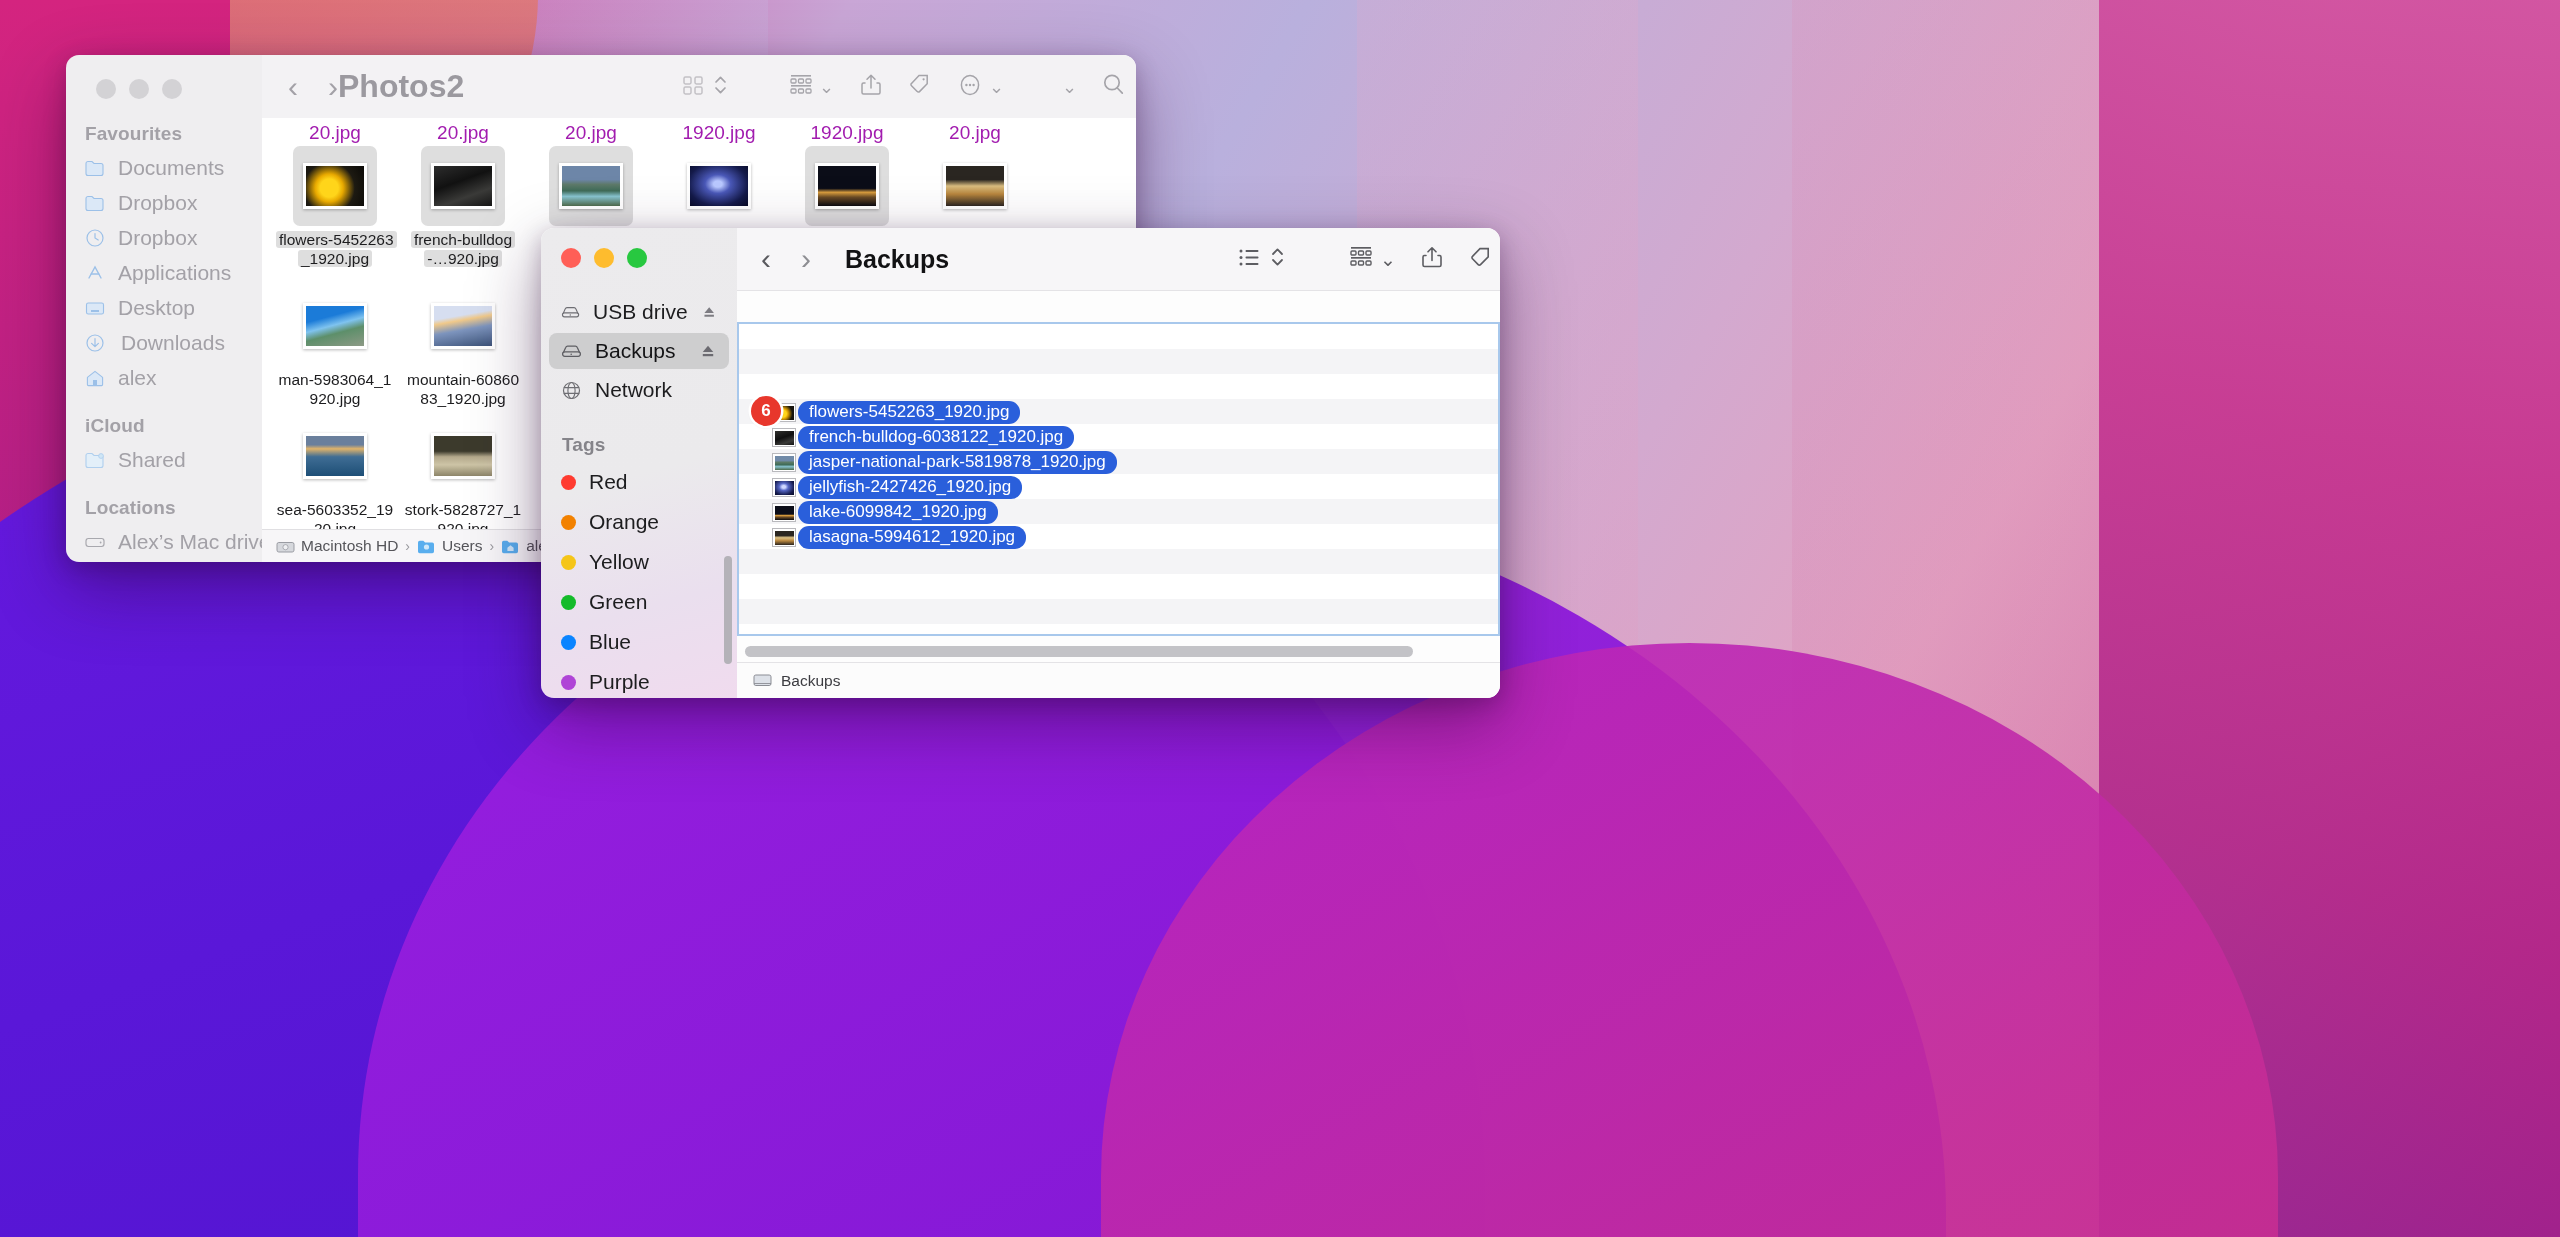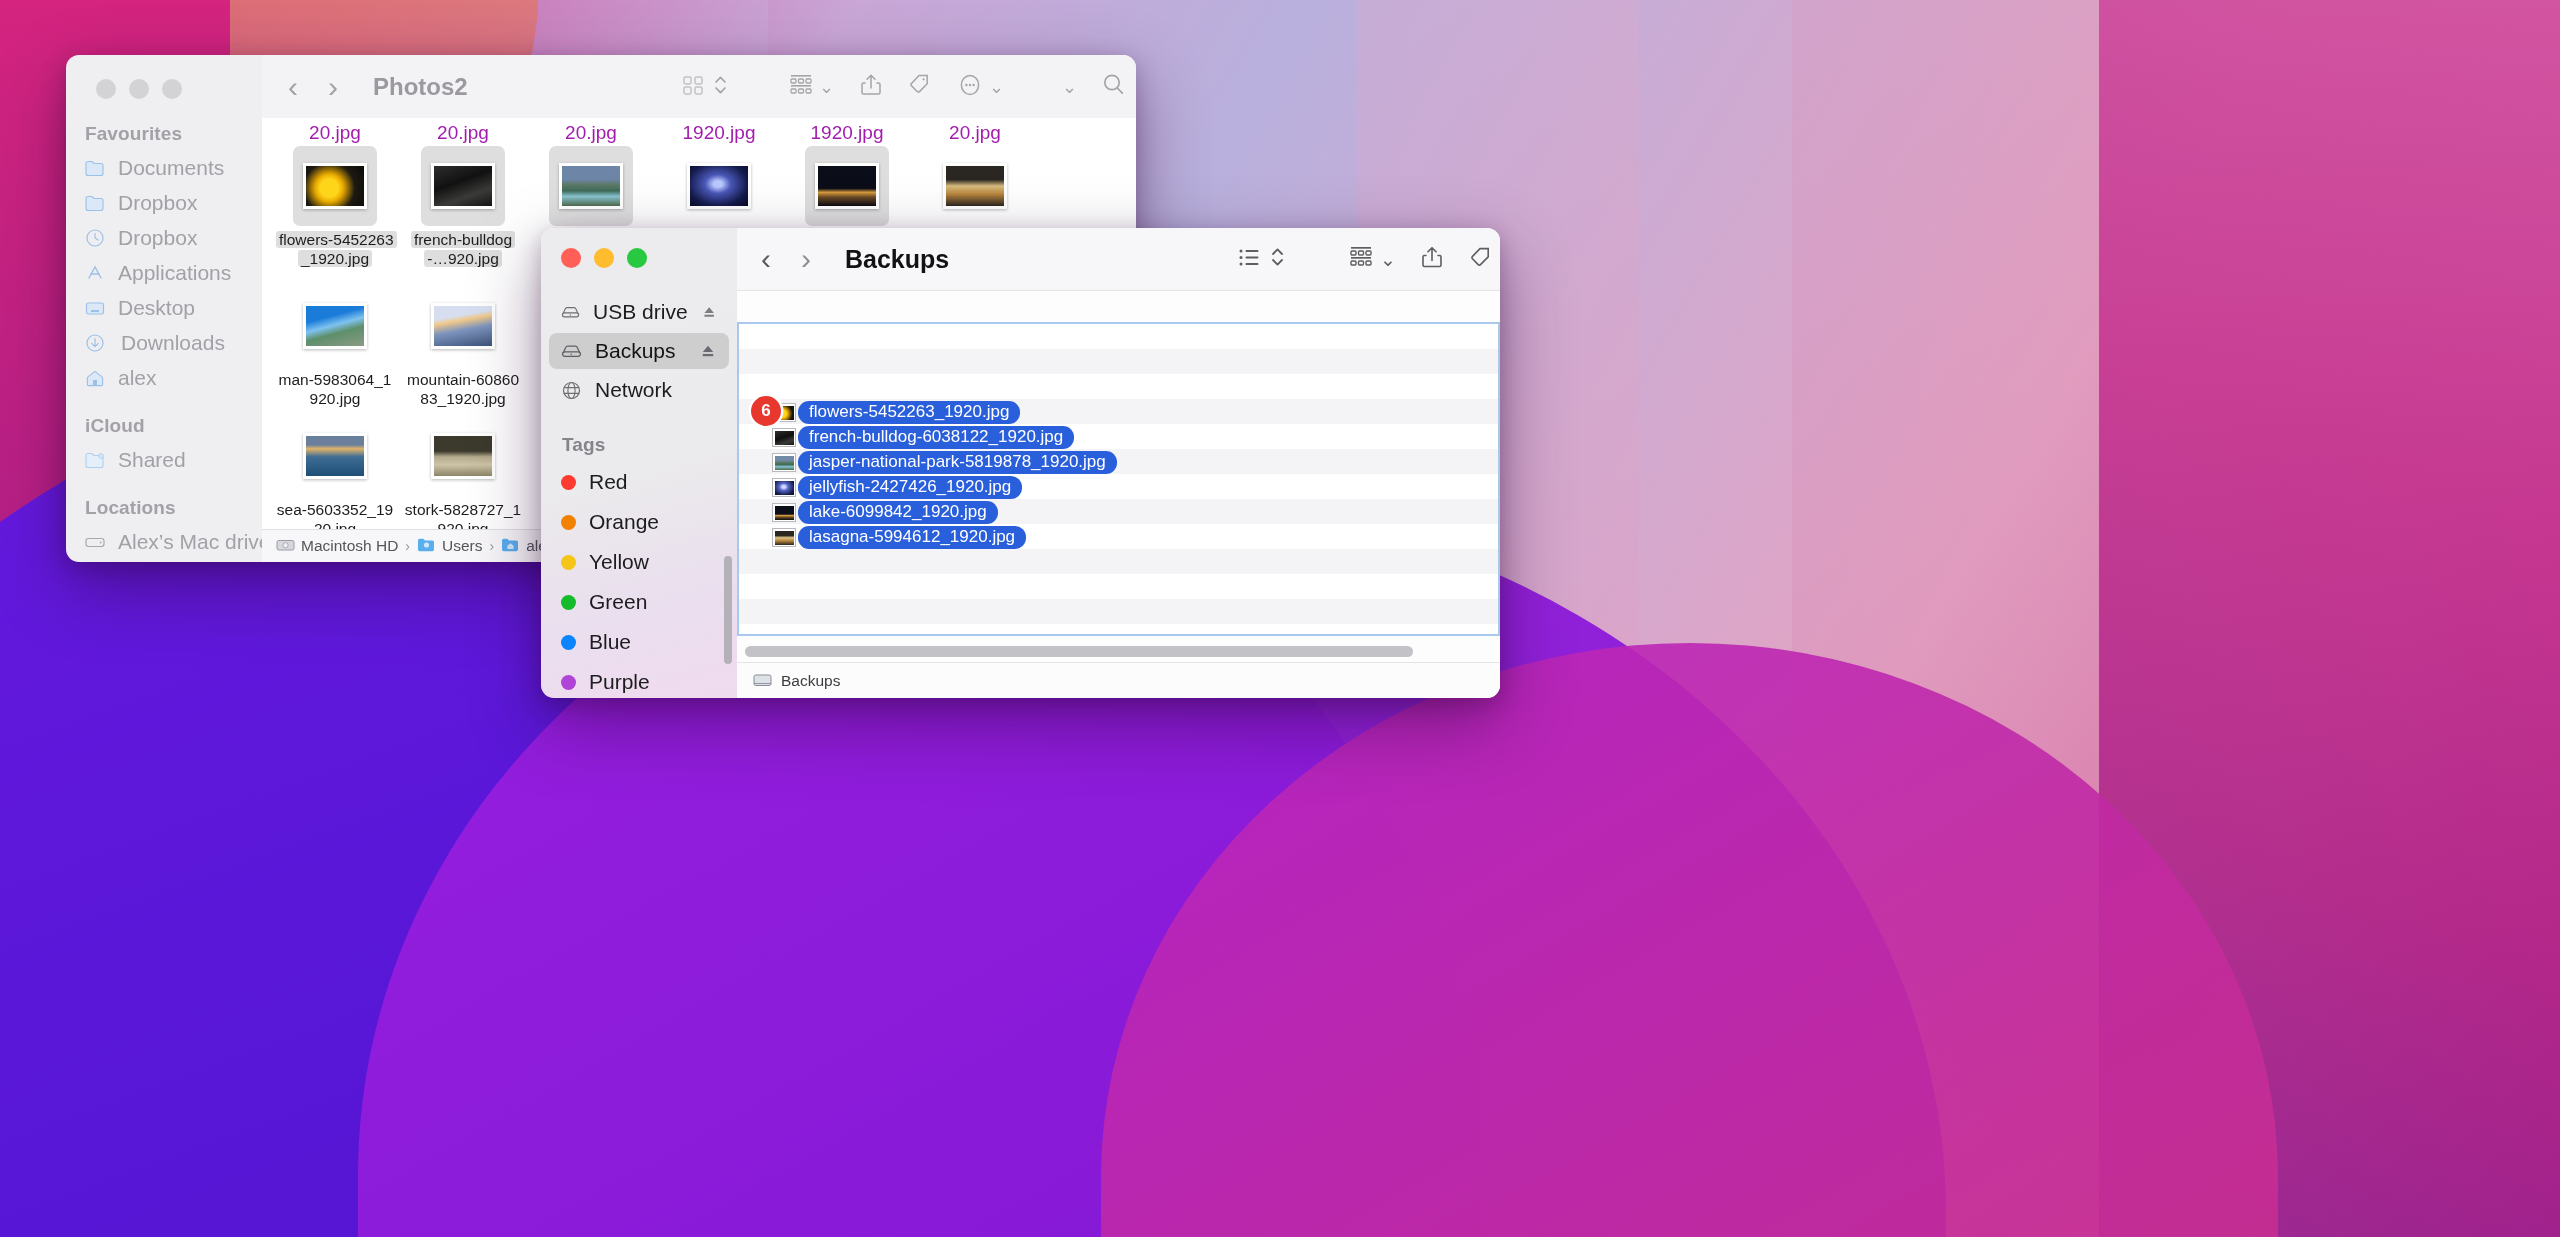--- a/index.html
+++ b/index.html
@@ -67,21 +67,21 @@
   .p2-thumb > div { width:100%; height:100%; }
   .p2-name { font-size:15.5px; line-height:19px; color:#1d1d1f;
     margin-top:4px; word-break:break-all; }
   .p2-name.sel span { background:#dedede; border-radius:3px;
     padding:0 3px; box-decoration-break:clone; -webkit-box-decoration-break:clone; }
   .p2-toprow { font-size:19px; color:#a21caf; }
   #photos2-path { position:absolute; left:0; right:0; bottom:0; height:33px;
     background:#f7f6f8; border-top:1px solid #e0dfe2;
     display:flex; align-items:center; padding-left:14px; gap:7px;
     font-size:15.5px; color:#55555a; }
-  .crumb { display:flex; align-items:flex-start; gap:6px; }
+  .crumb { display:flex; align-items:flex-end; gap:6px; }
   .crumb-sep { color:#9a9a9f; font-size:14px; }
 
   
   #win-backups { left:541px; top:228px; width:959px; height:470px; }
   #bk-sidebar { position:absolute; left:0; top:0; width:196px; height:100%;
     background:linear-gradient(165deg,#ecebed 0%,#ebeaec 52%,#eadfee 78%,#f0dbee 100%); }
   #bk-main { position:absolute; left:196px; top:0; right:0; height:100%;
     background:#fdfdfd; }
   #bk-toolbar { height:63px; background:#f7f6f8;
     display:flex; align-items:center; position:relative;
@@ -222,21 +222,21 @@
     </div>
 
     <div style="position:absolute;right:4px;top:108px;width:7px;height:300px;border-radius:4px;background:#c5c4c9;"></div>
   </div>
 
   <div id="photos2-main">
 
     <div id="photos2-toolbar">
       <span class="chev p2-dim" style="margin-left:26px;font-size:30px;line-height:0;">‹</span>
       <span class="chev p2-dim" style="margin-left:30px;font-size:30px;line-height:0;">›</span>
-      <span style="margin-left:35px;font-size:24px;font-weight:bold;color:#9b999f;">Photos2</span>
+      <span style="font-size:32px;font-weight:bold;color:#9b999f;">Photos2</span>
 
       <span style="position:absolute;left:418px;">
         <svg width="26" height="26" viewBox="0 0 26 26" class="tb-icon">
           <rect x="4" y="5" width="7" height="7" rx="1.4" fill="none" stroke="#a5a4a9" stroke-width="1.5"></rect>
           <rect x="15" y="5" width="7" height="7" rx="1.4" fill="none" stroke="#a5a4a9" stroke-width="1.5"></rect>
           <rect x="4" y="15" width="7" height="7" rx="1.4" fill="none" stroke="#a5a4a9" stroke-width="1.5"></rect>
           <rect x="15" y="15" width="7" height="7" rx="1.4" fill="none" stroke="#a5a4a9" stroke-width="1.5"></rect>
           </svg>
       </span>
       <span style="position:absolute;left:451px;">

